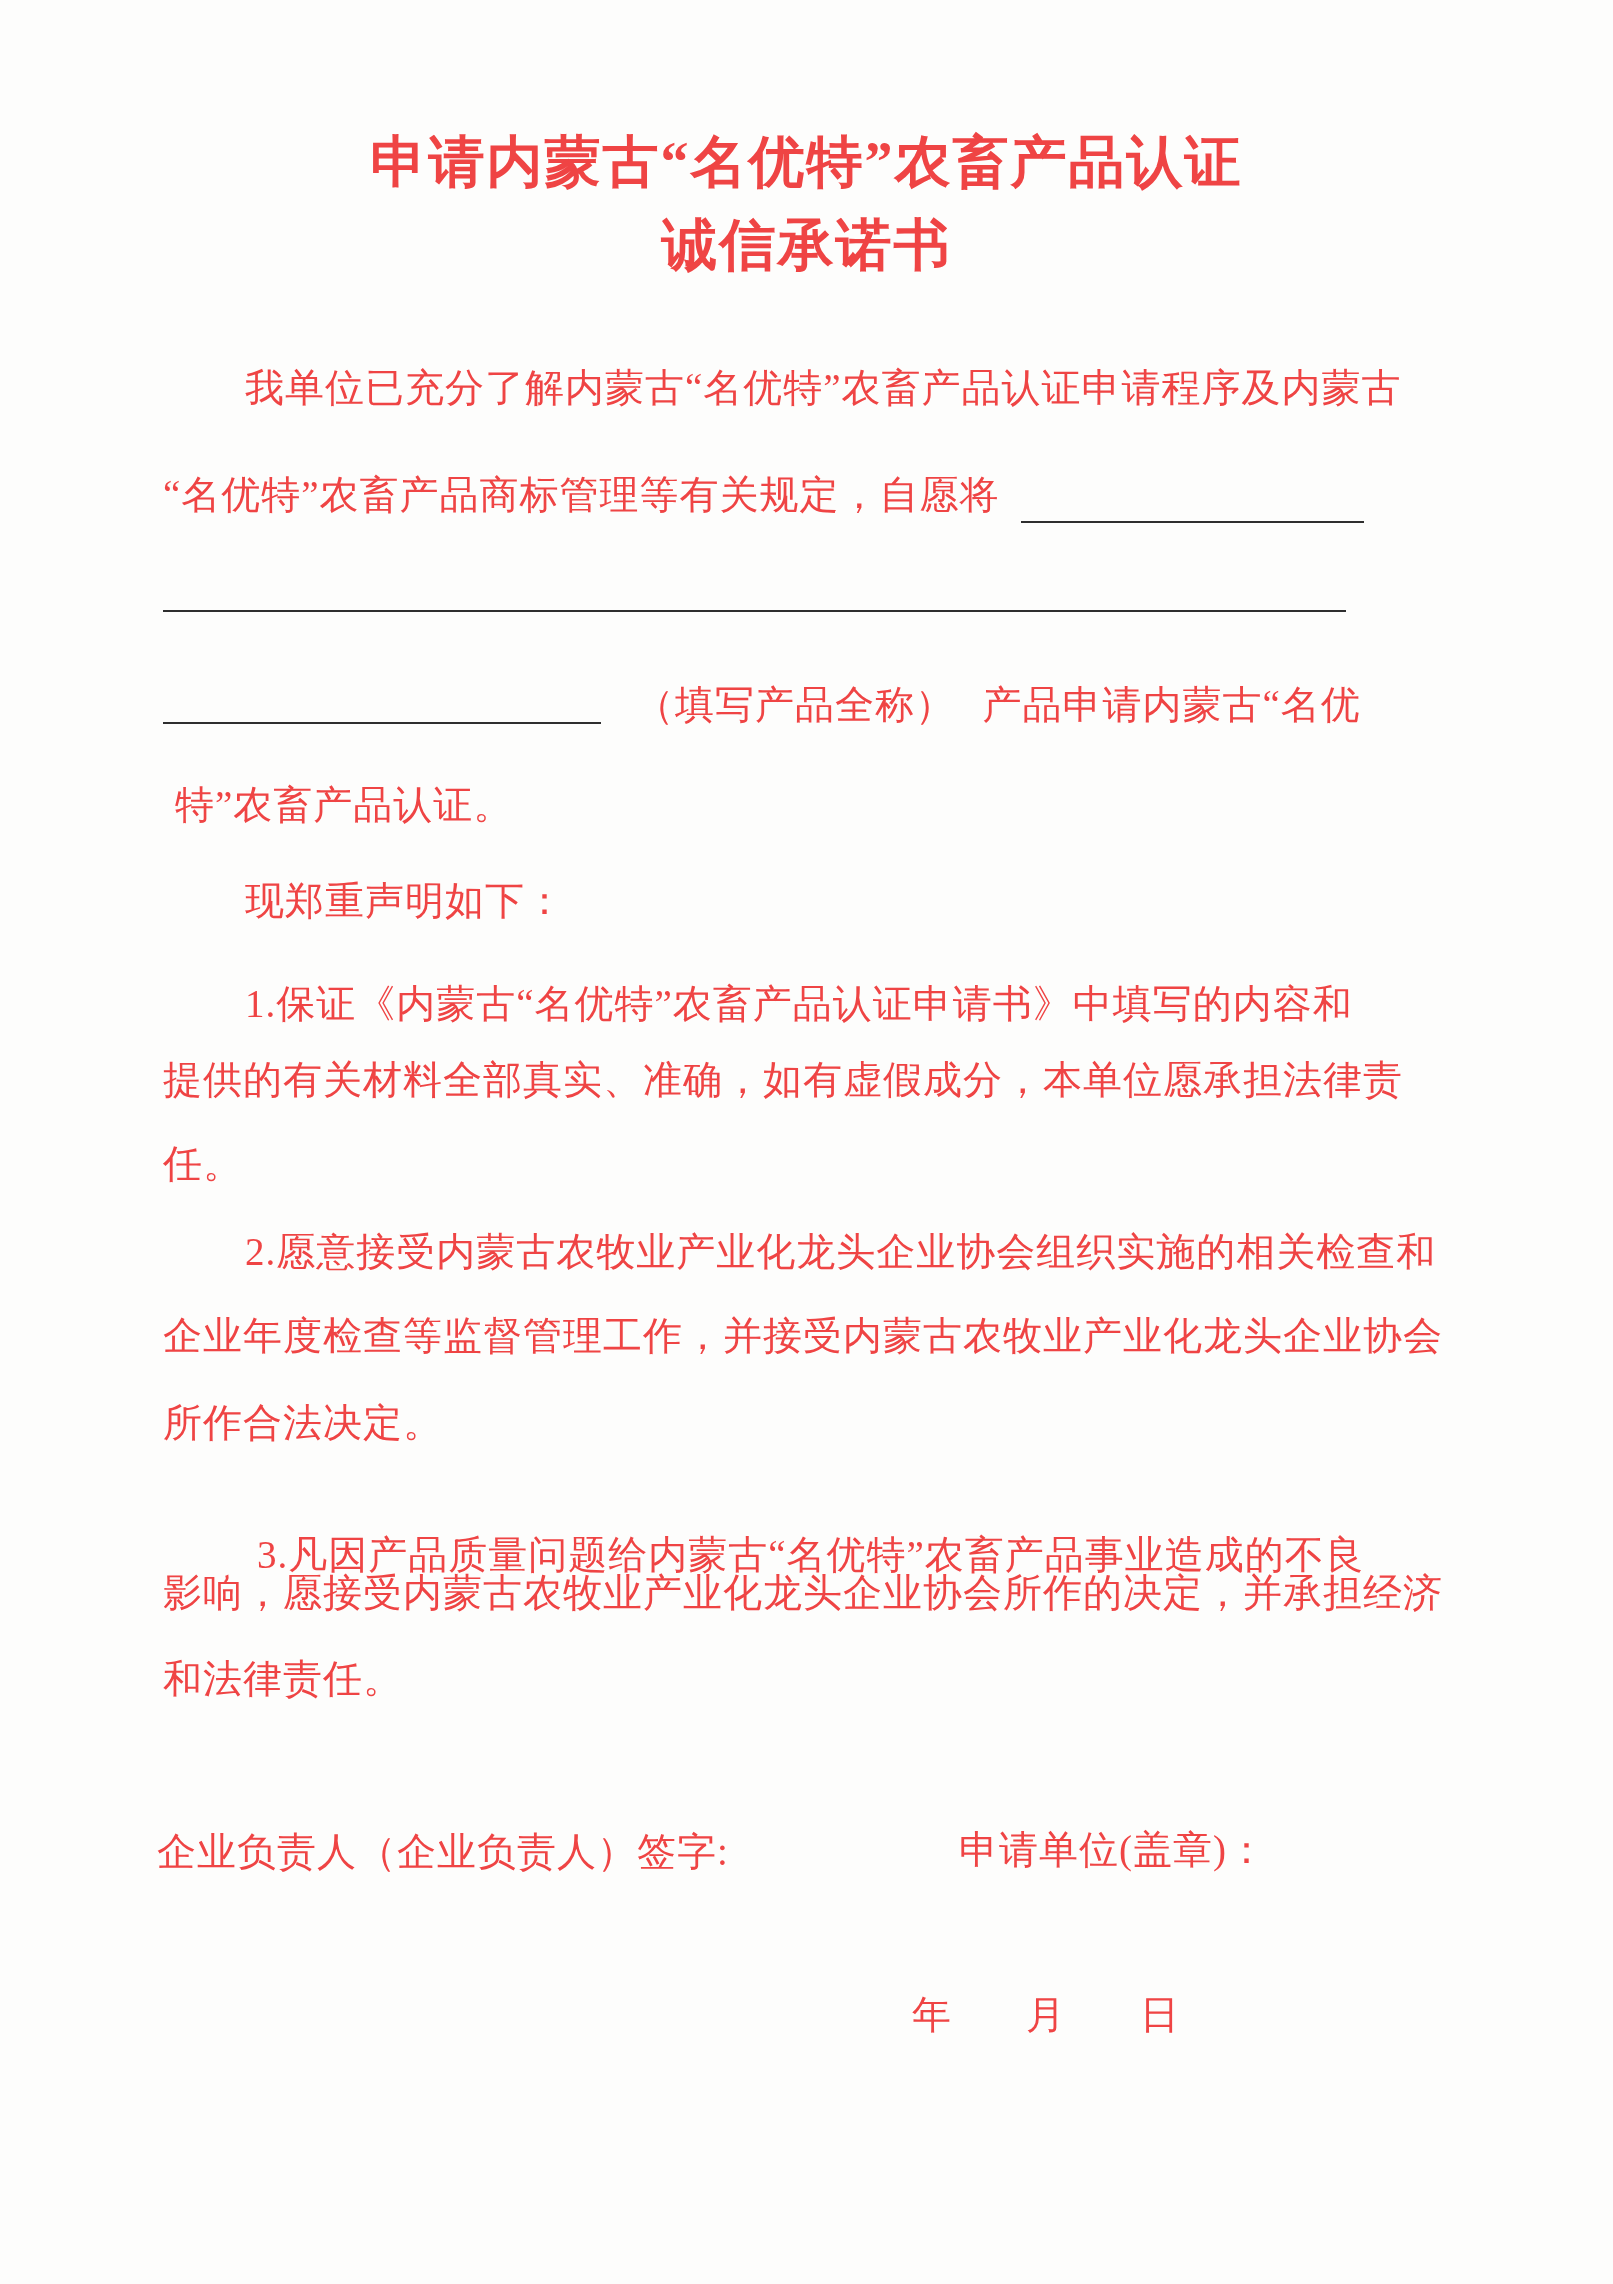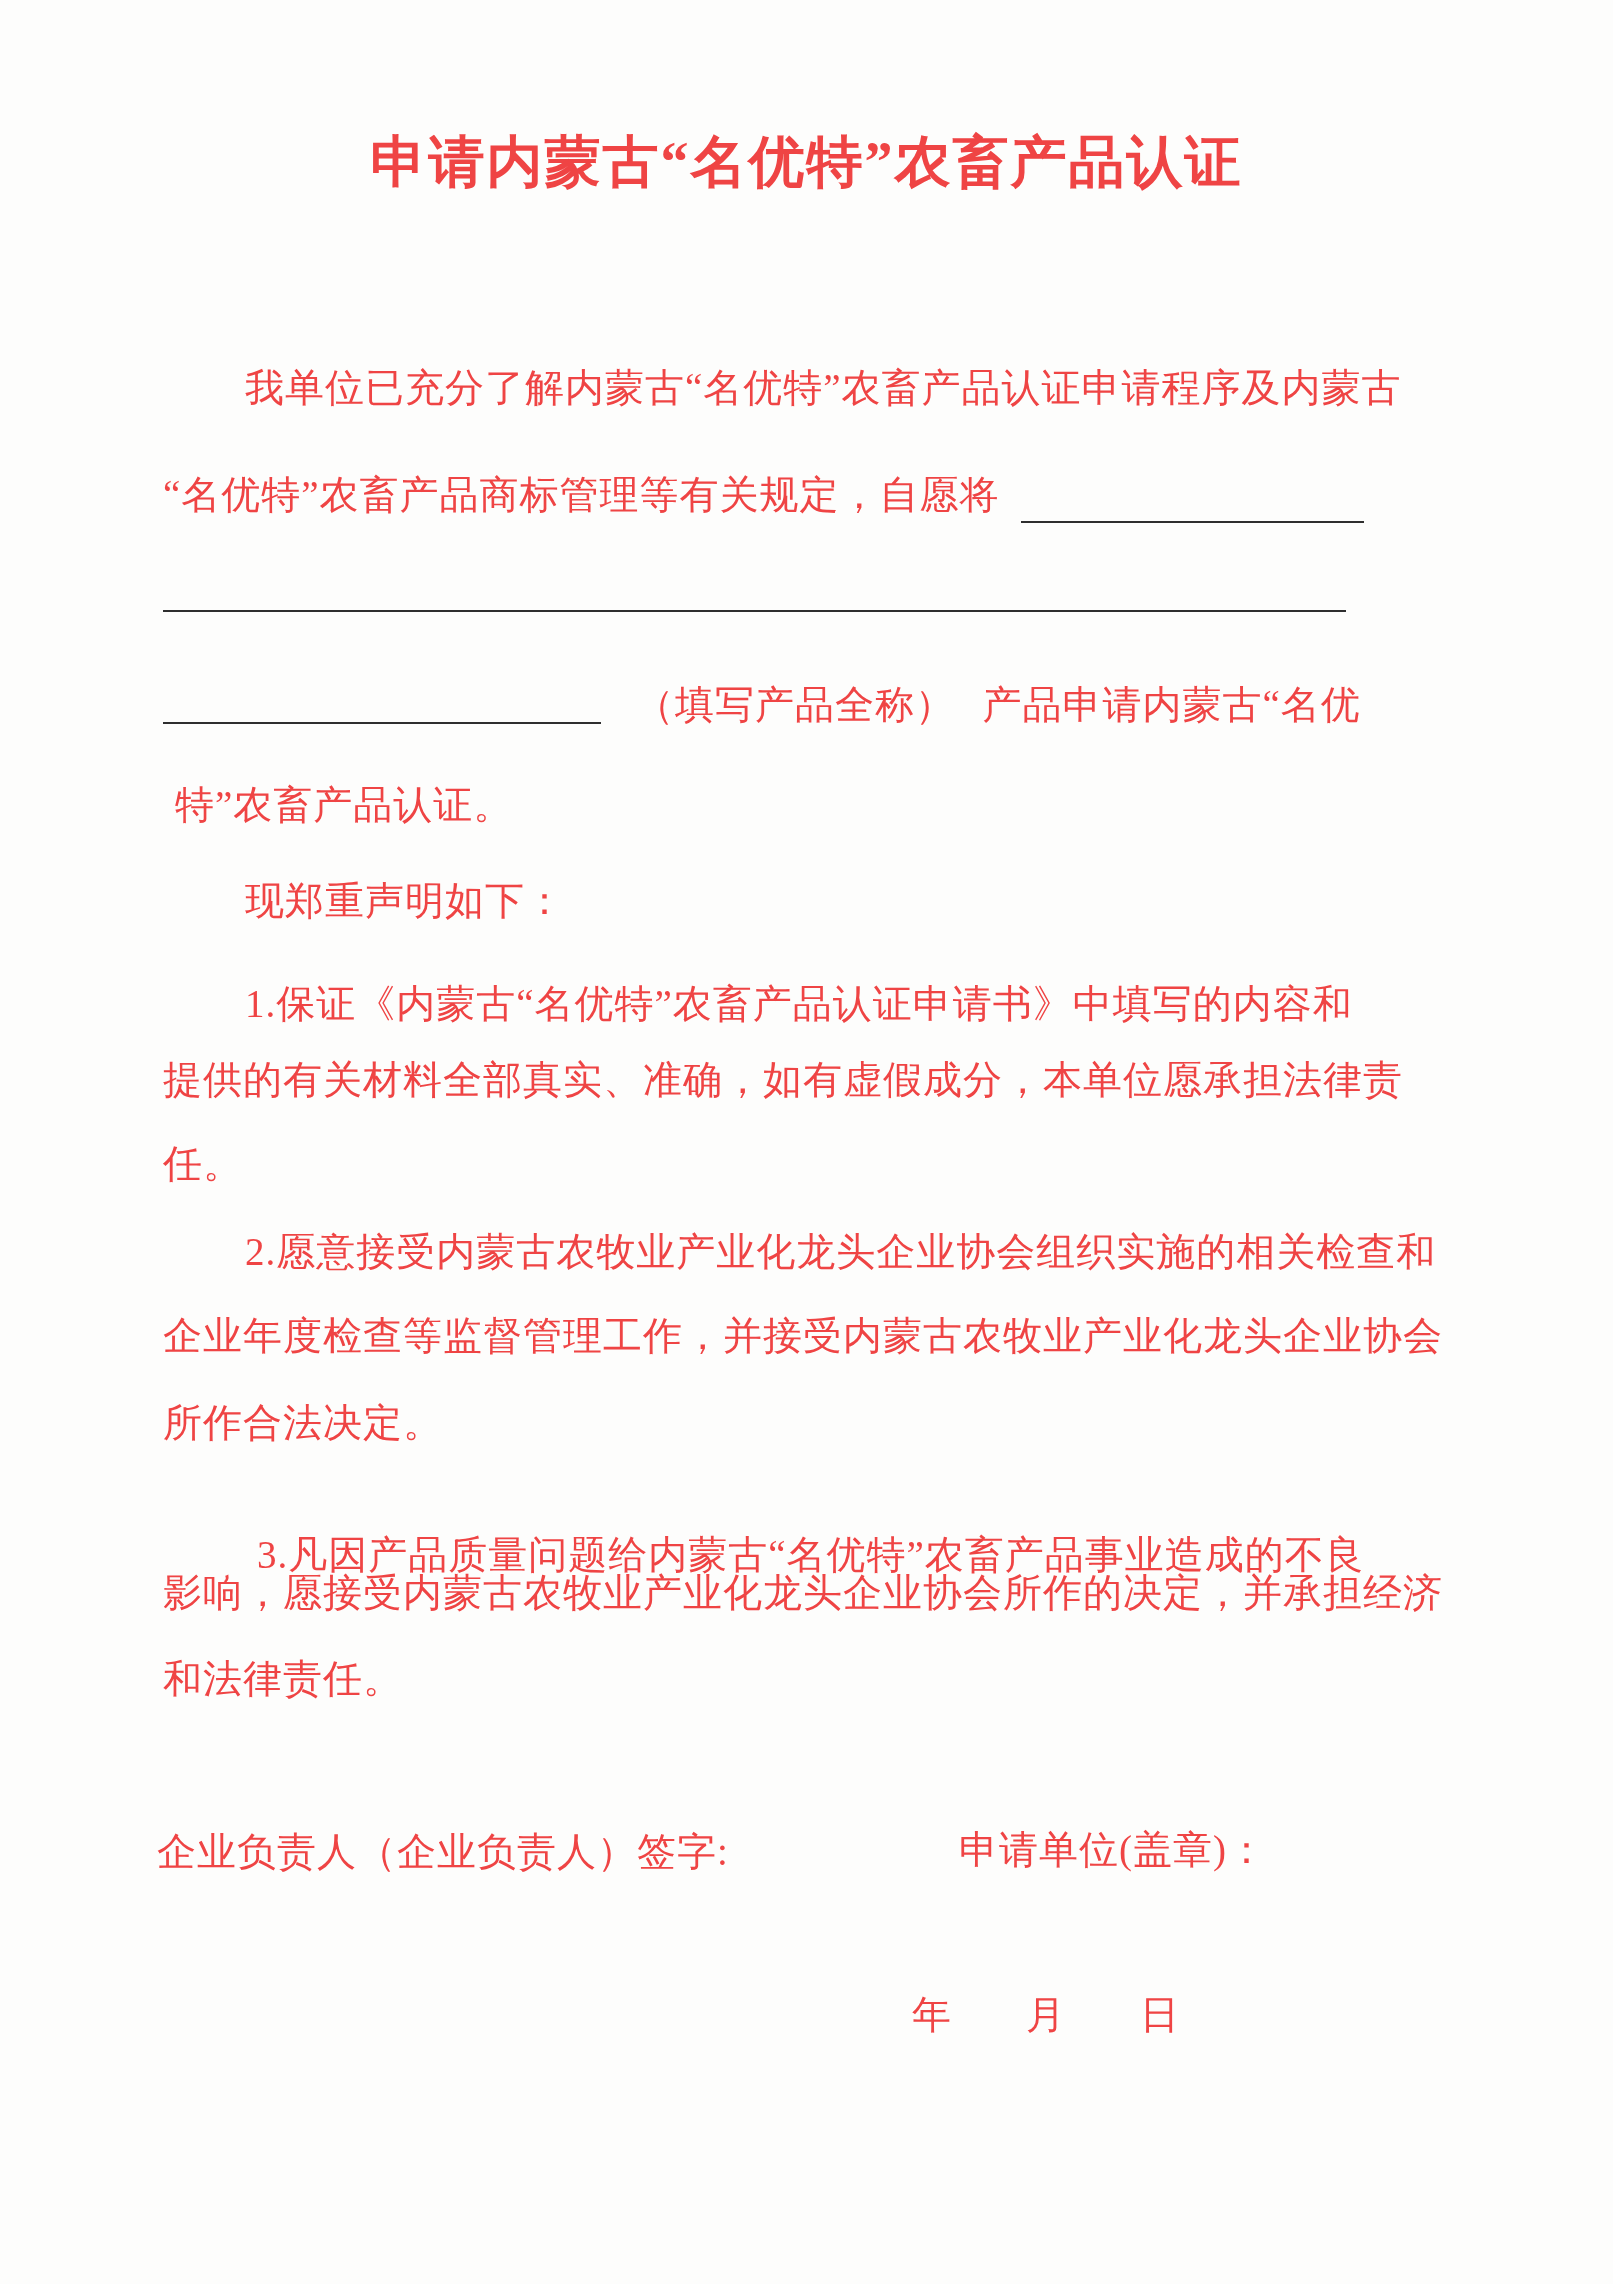--- a/index.html
+++ b/index.html
@@ -51,20 +51,21 @@
   .datechar + .datechar {
     margin-left: 74px;
   }
 </style>
 </head>
 <body>
 
 <div class="page">
 
   <div class="title" style="top:125px;">申请内蒙古“名优特”农畜产品认证</div>
+  <div class="title" style="top:208px;">诚信承诺书</div>
 
   <div class="bodyline" style="top:474px; left:163px;">“名优特”农畜产品商标管理等有关规定，自愿将</div>
 
   <div class="bodyline" style="top:367px; left:245px;">我单位已充分了解内蒙古“名优特”农畜产品认证申请程序及内蒙古</div>
   <div class="blank" style="top:521px; left:1021px; width:343px;"></div>
 
   <div class="blank" style="top:610px; left:163px; width:1183px;"></div>
 
   <div class="blank" style="top:722px; left:163px; width:438px;"></div>
   <div class="bodyline" style="top:684px; left:635px;"><span>（填写产品全称）</span><span style="margin-left:27.4px;">产品申请内蒙古“名优</span></div>

